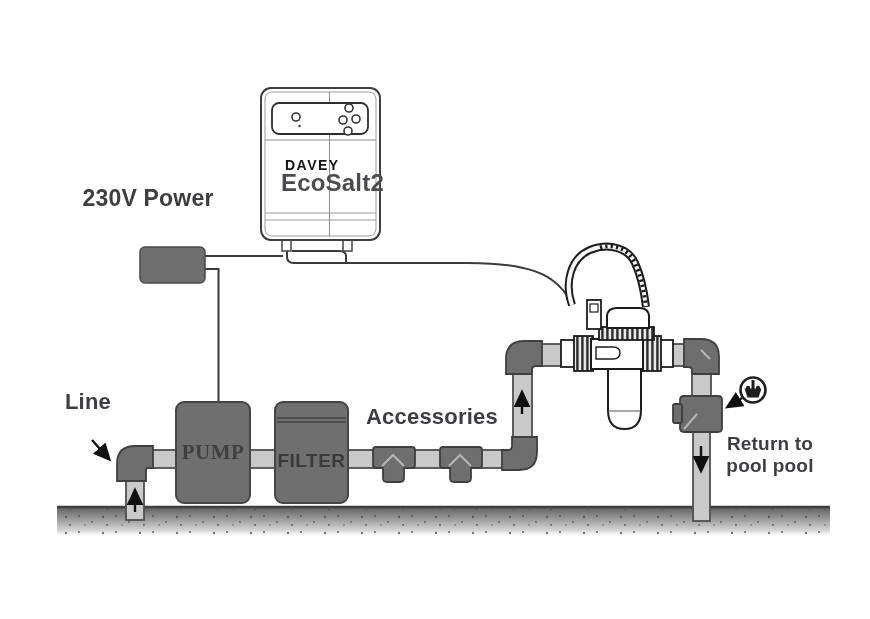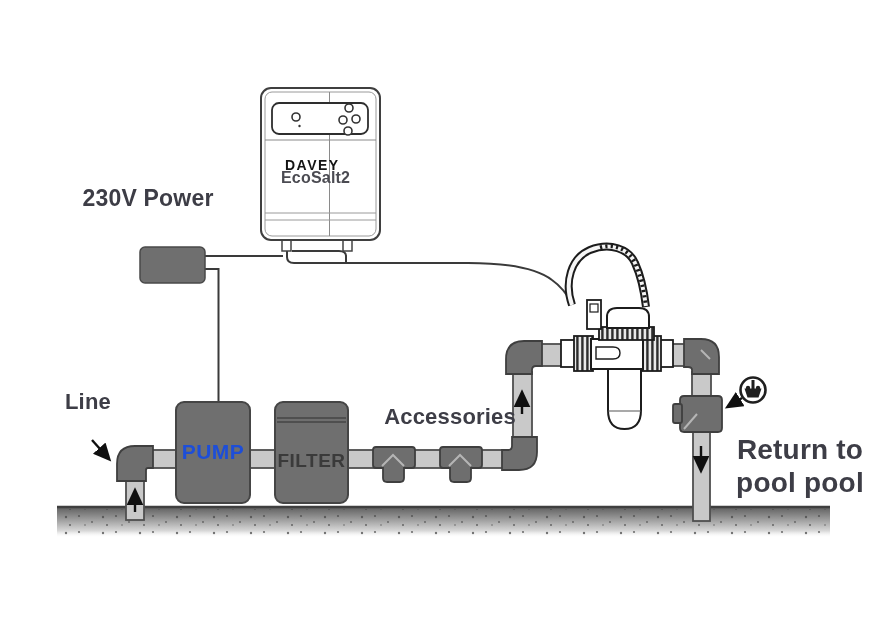--- a/index.html
+++ b/index.html
@@ -4,29 +4,29 @@
 <style>
   html,body{margin:0;padding:0;background:#ffffff;}
   .stage{position:relative;width:870px;height:619px;background:#ffffff;overflow:hidden;
          font-family:"Liberation Sans",sans-serif;}
   .stage svg{position:absolute;left:0;top:0;}
   .lbl{position:absolute;font-weight:bold;color:#3d3d46;text-align:center;line-height:1.18;
        letter-spacing:0.2px;}
   .lbl span{display:block;}
   .lbl-power{left:62px;top:185px;width:172px;font-size:23px;}
   .lbl-suction{left:36px;top:389px;width:104px;font-size:22px;}
-  .lbl-accessories{left:366px;top:404px;width:150px;font-size:22px;text-align:right;}
-  .lbl-return{left:736px;top:433px;width:128px;font-size:28px;}
+  .lbl-accessories{left:366px;top:404px;width:150px;font-size:22px;text-align:left;}
+  .lbl-return{left:706px;top:433px;width:128px;font-size:19px;}
   .lbl-pump{left:176px;top:402px;width:74px;height:101px;display:flex;align-items:center;
-            justify-content:center;font-size:21px;color:#1d4ed8;letter-spacing:0.5px;}
+            justify-content:center;font-size:21px;color:#404040;letter-spacing:0.5px;font-family:Liberation Serif, serif;}
   .lbl-filter{left:275px;top:402px;width:73px;height:119px;display:flex;align-items:center;
             justify-content:center;font-size:19px;color:#3a3a3a;letter-spacing:0.5px;}
   .lbl-davey{left:285px;top:157px;font-size:14px;color:#141414;letter-spacing:1.5px;
              font-weight:bold;}
-  .lbl-ecosalt{left:281px;top:169px;font-size:16px;color:#4b4b52;font-weight:bold;}
+  .lbl-ecosalt{left:281px;top:169px;font-size:24px;color:#4b4b52;font-weight:bold;}
 </style>
 </head>
 <body>
 
 <div class="stage">
 
 <svg width="870" height="619" viewBox="0 0 870 619">
   <defs>
     <linearGradient id="groundGrad" x1="0" y1="0" x2="0" y2="1">
       <stop offset="0" stop-color="#5a5a5a"></stop>

